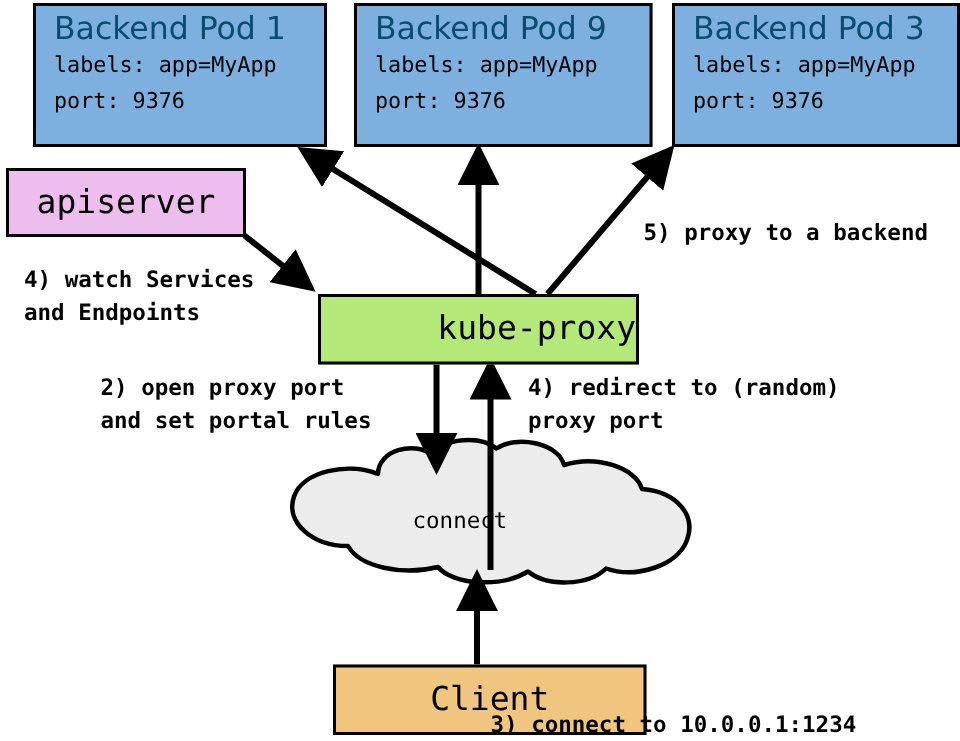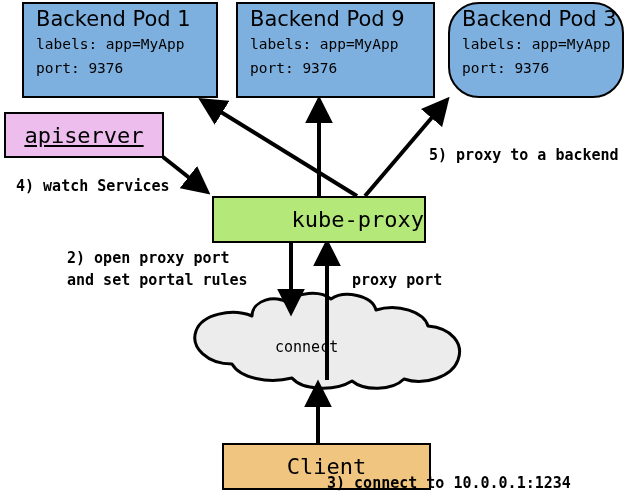--- a/index.html
+++ b/index.html
@@ -30,37 +30,36 @@
     z-index: 3;
   }
   .pod-box {
     background: #7EB0DF;
     padding: 2px 0 0 12px;
   }
   .pod-title {
     font-family: "DejaVu Sans", "Liberation Sans", sans-serif;
     font-size: 21px;
     line-height: 26px;
-    color: #000000;
+    color: #0c4a6e;
     white-space: nowrap;
     letter-spacing: 0px;
   }
   .pod-line {
     font-family: "DejaVu Sans Mono", "Liberation Mono", monospace;
     font-size: 14.5px;
     line-height: 24px;
     color: #000000;
     white-space: nowrap;
   }
   .apiserver-box {
     background: #EDBDEE;
     display: flex;
     align-items: center;
     justify-content: center;
-    text-decoration: underline;
   }
   .apiserver-label {
     font-family: "DejaVu Sans Mono", "Liberation Mono", monospace;
     font-size: 22px;
     color: #000000;
     white-space: nowrap;
   }
   .kubeproxy-box {
     background: #B4E878;
     display: flex;
@@ -151,44 +150,46 @@
     <div class="pod-line">labels: app=MyApp</div>
     <div class="pod-line">port: 9376</div>
   </div>
 
   <div class="node pod-box" style="left:236px; top:2px; width:199px; height:96px;">
     <div class="pod-title">Backend Pod 9</div>
     <div class="pod-line">labels: app=MyApp</div>
     <div class="pod-line">port: 9376</div>
   </div>
 
-  <div class="node pod-box" style="left:448px; top:2px; width:176px; height:96px;border-radius:31px;">
+  <div class="node pod-box" style="left:448px; top:2px; width:192px; height:96px;">
     <div class="pod-title">Backend Pod 3</div>
     <div class="pod-line">labels: app=MyApp</div>
     <div class="pod-line">port: 9376</div>
   </div>
 
   <div class="node apiserver-box" style="left:4px; top:112px; width:160px; height:46px;">
     <span class="apiserver-label">apiserver</span>
   </div>
 
   <div class="node kubeproxy-box" style="left:212px; top:196px; width:214px; height:47px;">
     <span class="kubeproxy-label">kube-proxy</span>
   </div>
 
   <div class="cloud-label" style="left:275px; top:338px;">connect</div>
 
   <div class="node client-box" style="left:222px; top:443px; width:209px; height:47px;">
     <span class="client-label">Client</span>
   </div>
 
   <div class="step-label" style="left:16px; top:176px;">4) watch Services</div>
+  <div class="step-label" style="left:16px; top:198px;">and Endpoints</div>
 
   <div class="step-label" style="left:67px; top:248px;">2) open proxy port</div>
   <div class="step-label" style="left:67px; top:270px;">and set portal rules</div>
 
   <div class="step-label" style="left:327px; top:427px;margin-top:46px;">3) connect to 10.0.0.1:1234</div>
 
+  <div class="step-label" style="left:352px; top:248px;">4) redirect to (random)</div>
   <div class="step-label" style="left:352px; top:270px;">proxy port</div>
 
   <div class="step-label" style="left:429px; top:145px;">5) proxy to a backend</div>
 
 </div>
 
 </body></html>

